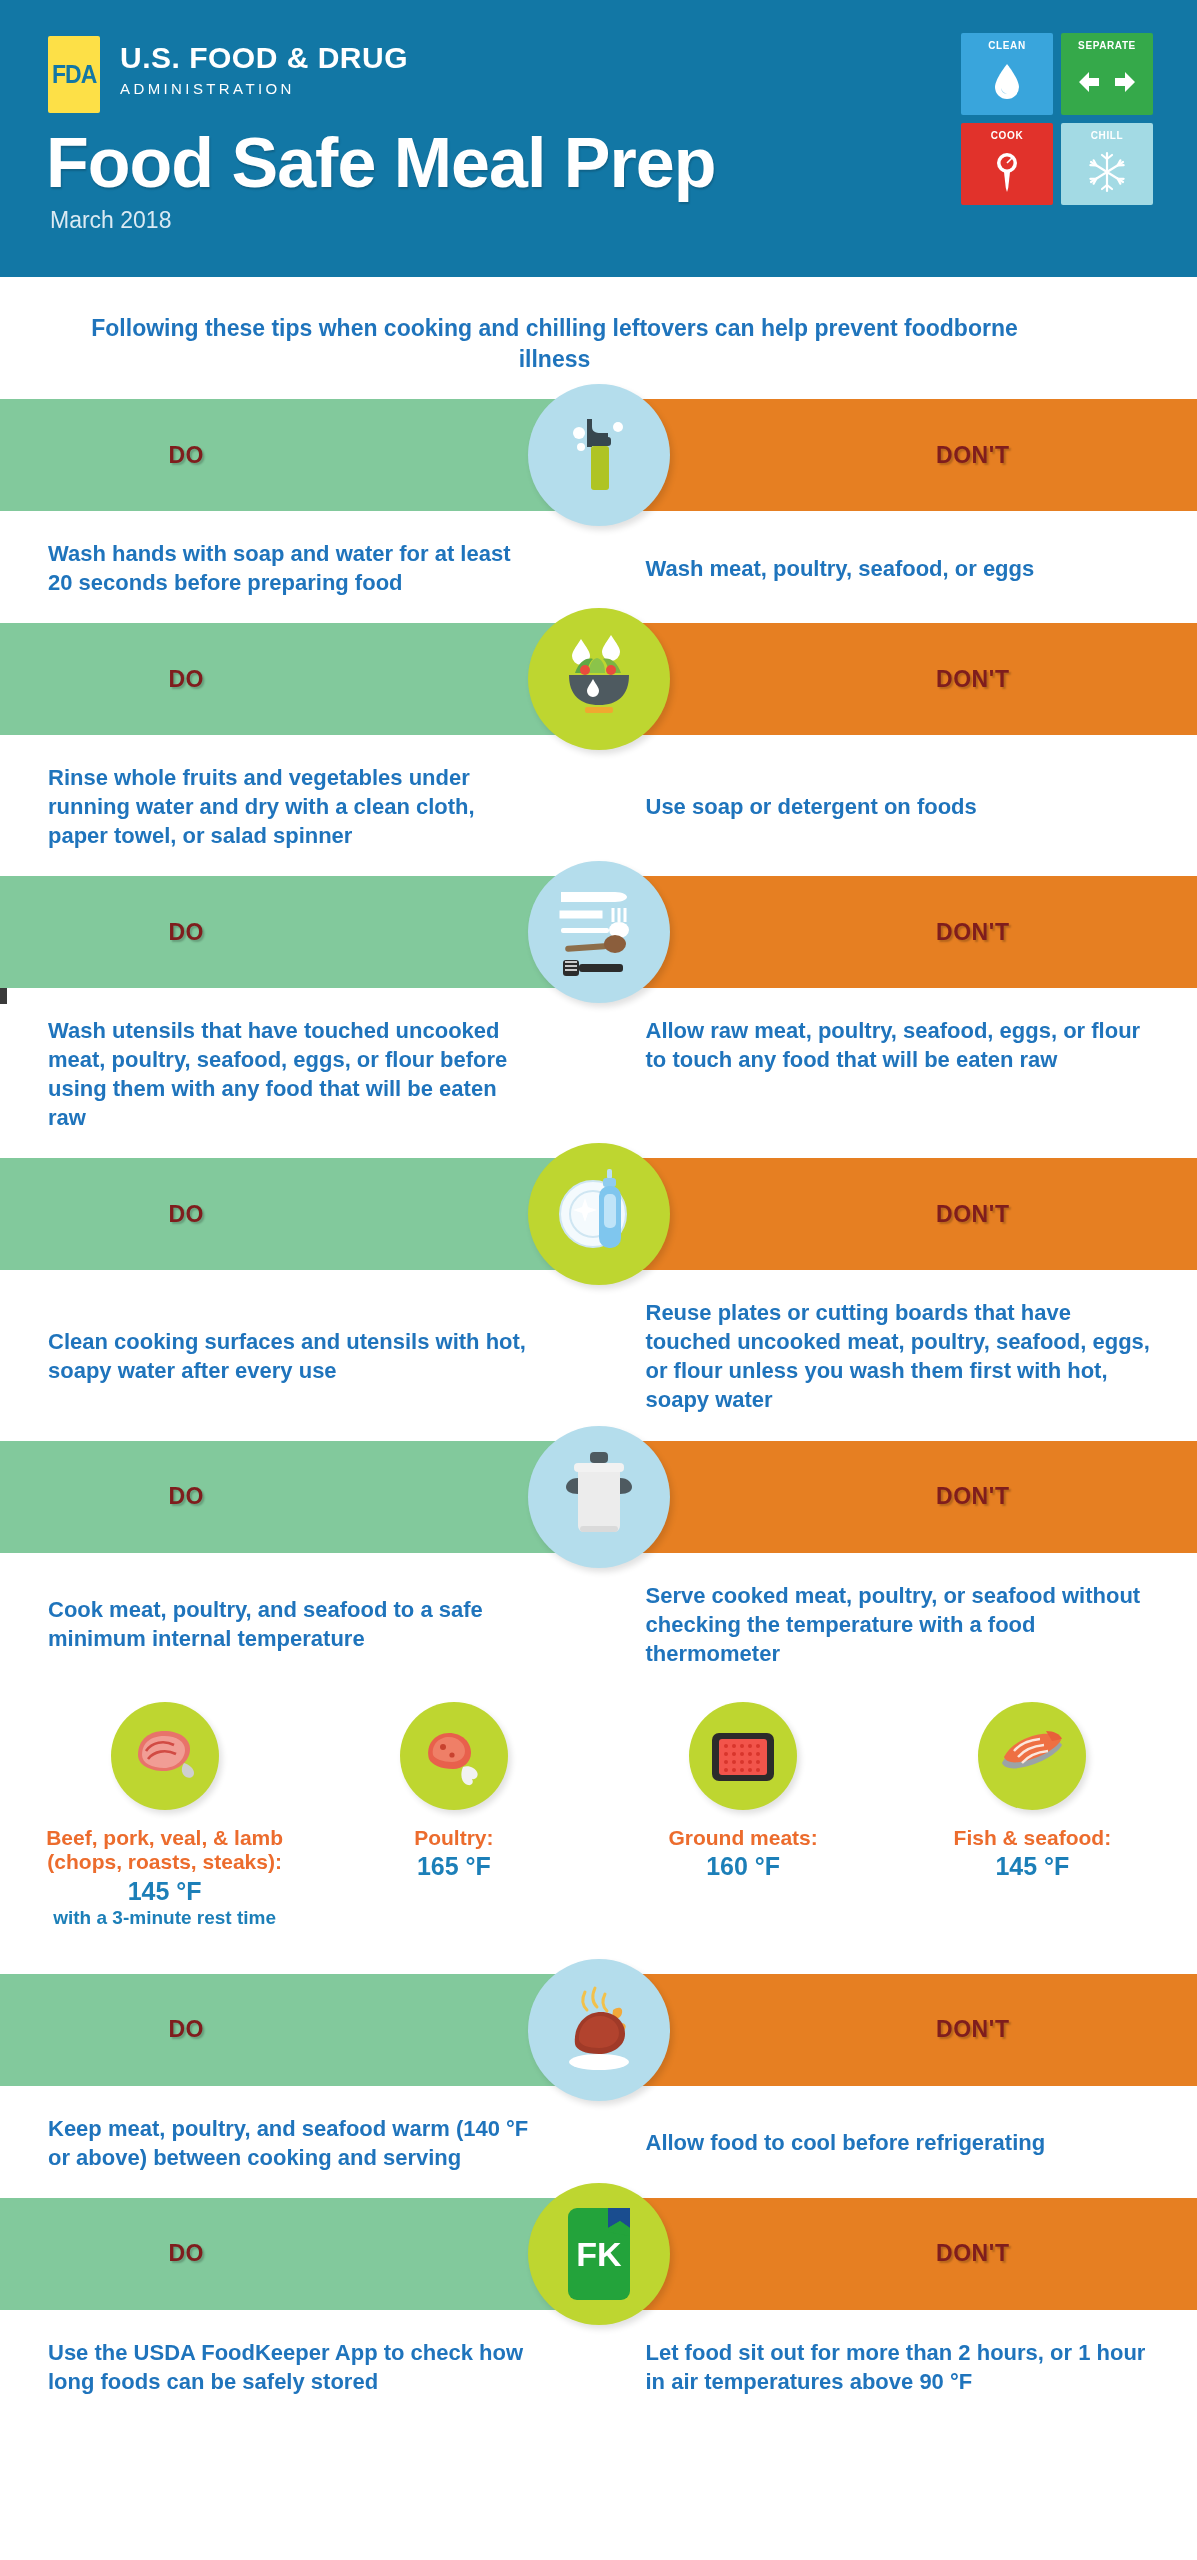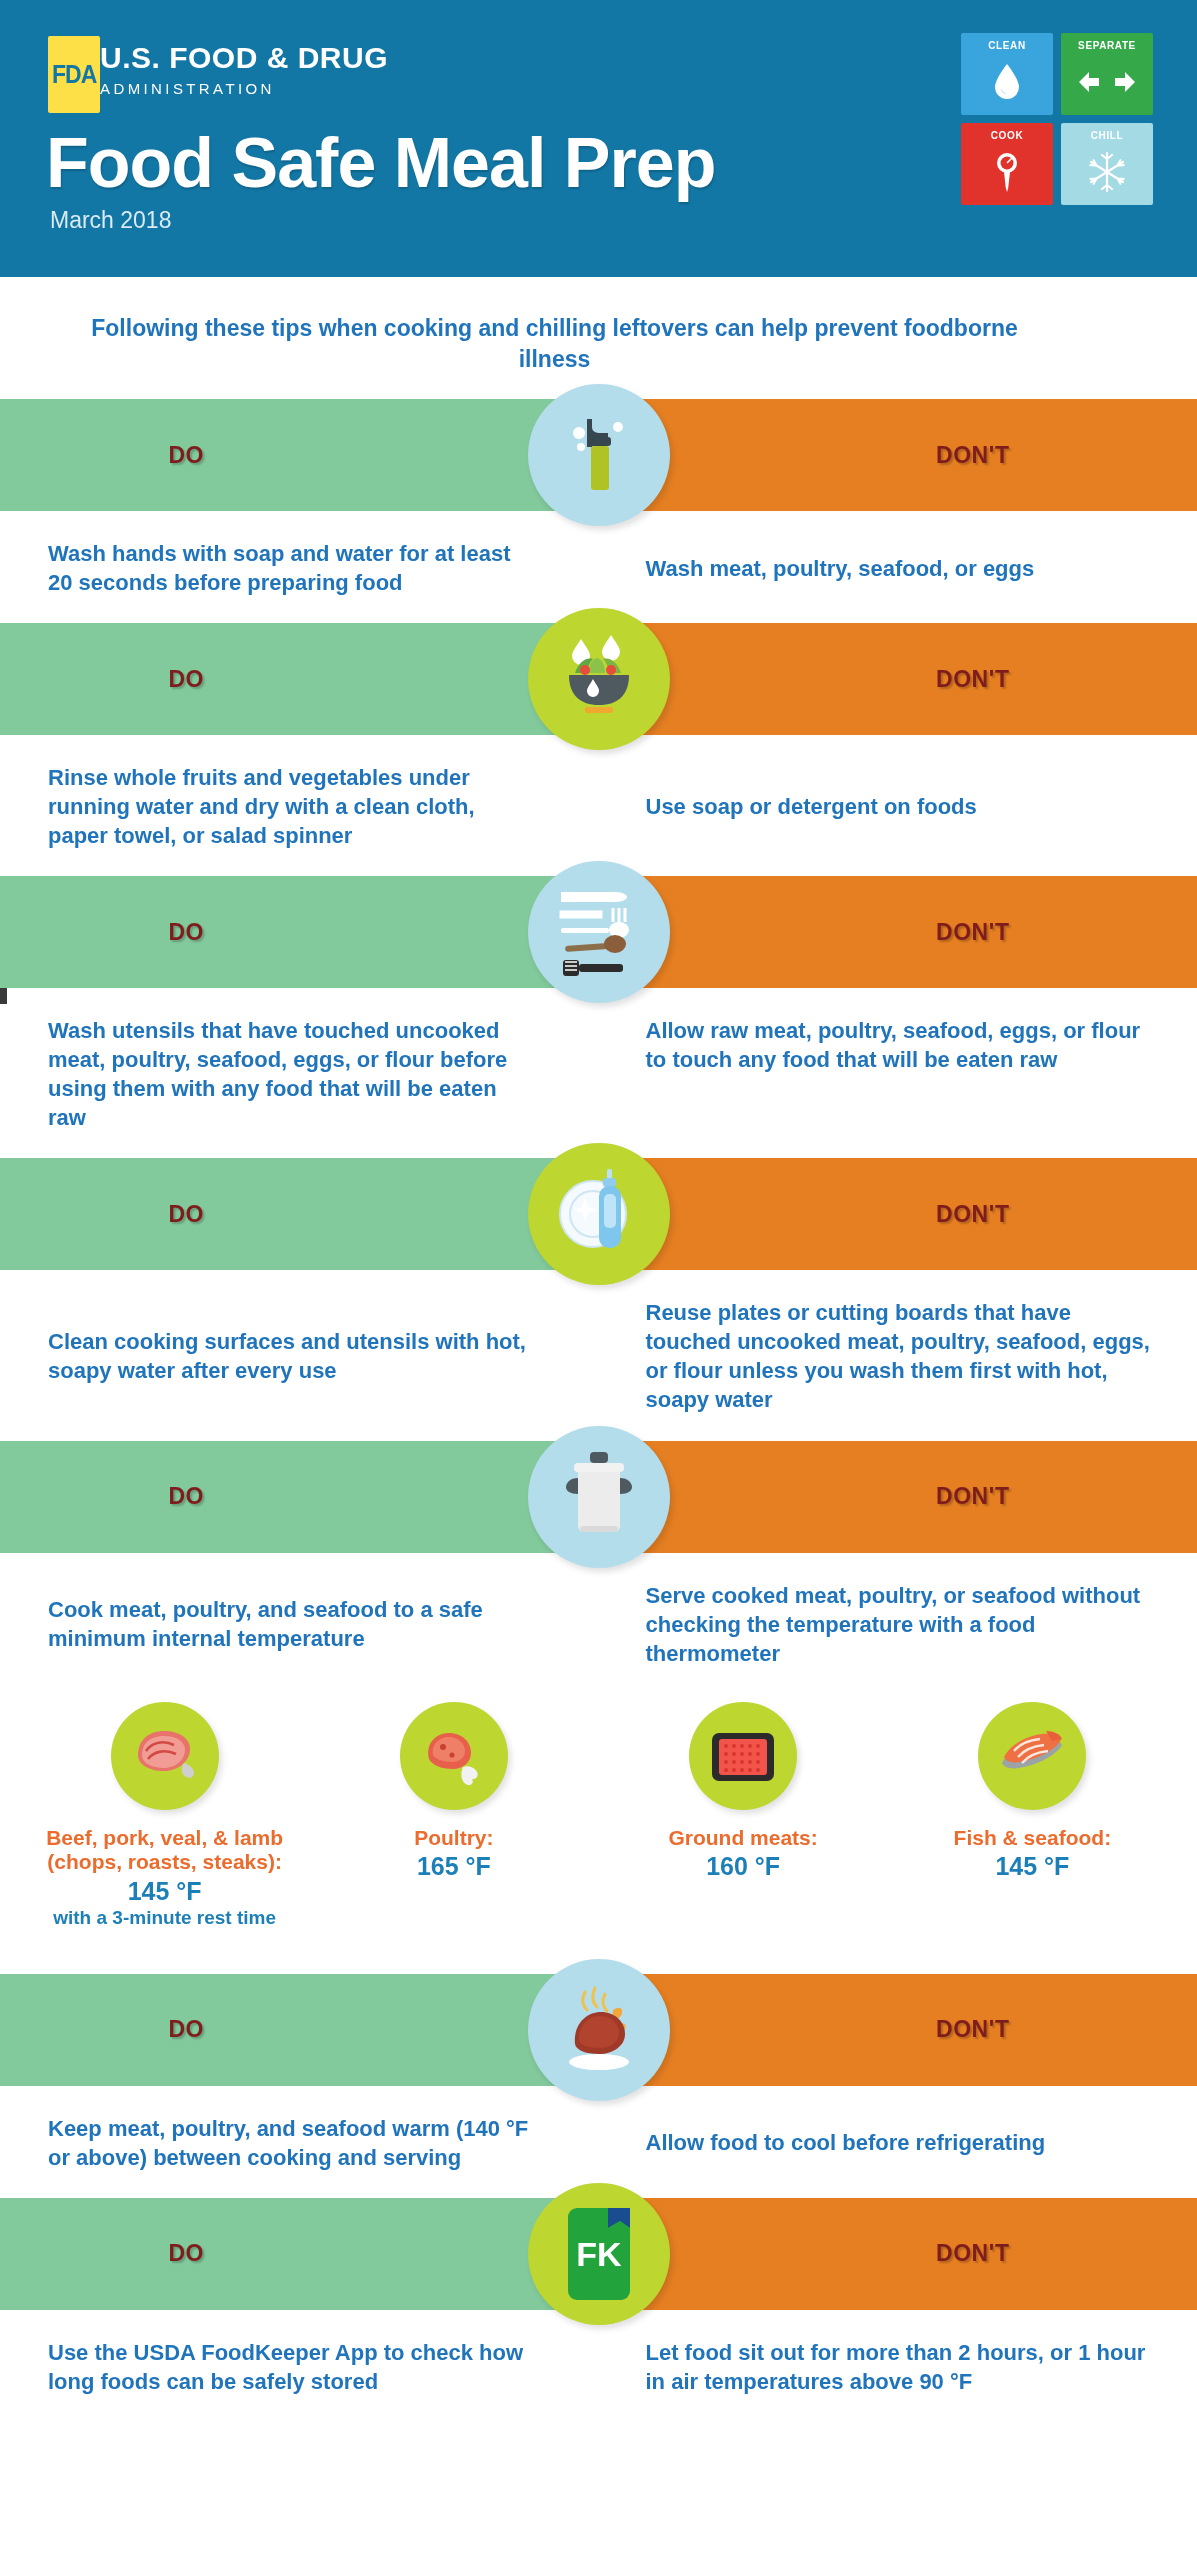--- a/index.html
+++ b/index.html
@@ -14,21 +14,21 @@
   .header{position:relative;background:#1277A5;height:277px;width:100%;box-sizing:border-box;}
   .fda-logo{position:absolute;left:48px;top:36px;display:flex;align-items:flex-start;}
   .fda-mark{
     width:52px;height:77px;background:#fde047;border-radius:2px;
     display:flex;align-items:center;justify-content:center;flex:none;
   }
   .fda-mark-txt{
     color:#1277A5;font-weight:bold;font-size:25px;letter-spacing:-1px;
     font-family:"Liberation Sans",sans-serif;transform:scaleX(.92);
   }
-  .fda-words{padding-top:6px;}
+  .fda-words{margin-left:20px;padding-top:6px;}
   .fda-line1{color:#fff;font-weight:bold;font-size:30px;letter-spacing:.5px;line-height:1.05;}
   .fda-line2{color:#fff;font-size:15px;letter-spacing:3.4px;margin-top:6px;font-weight:normal;}
 
   .title{
     position:absolute;left:46px;top:128px;color:#fff;font-size:70px;font-weight:bold;
     letter-spacing:-1px;line-height:1;text-shadow:1px 2px 2px rgba(0,0,0,.18);
   }
   .subtitle{position:absolute;left:50px;top:207px;color:#dbeaf3;font-size:23px;}
 
   

